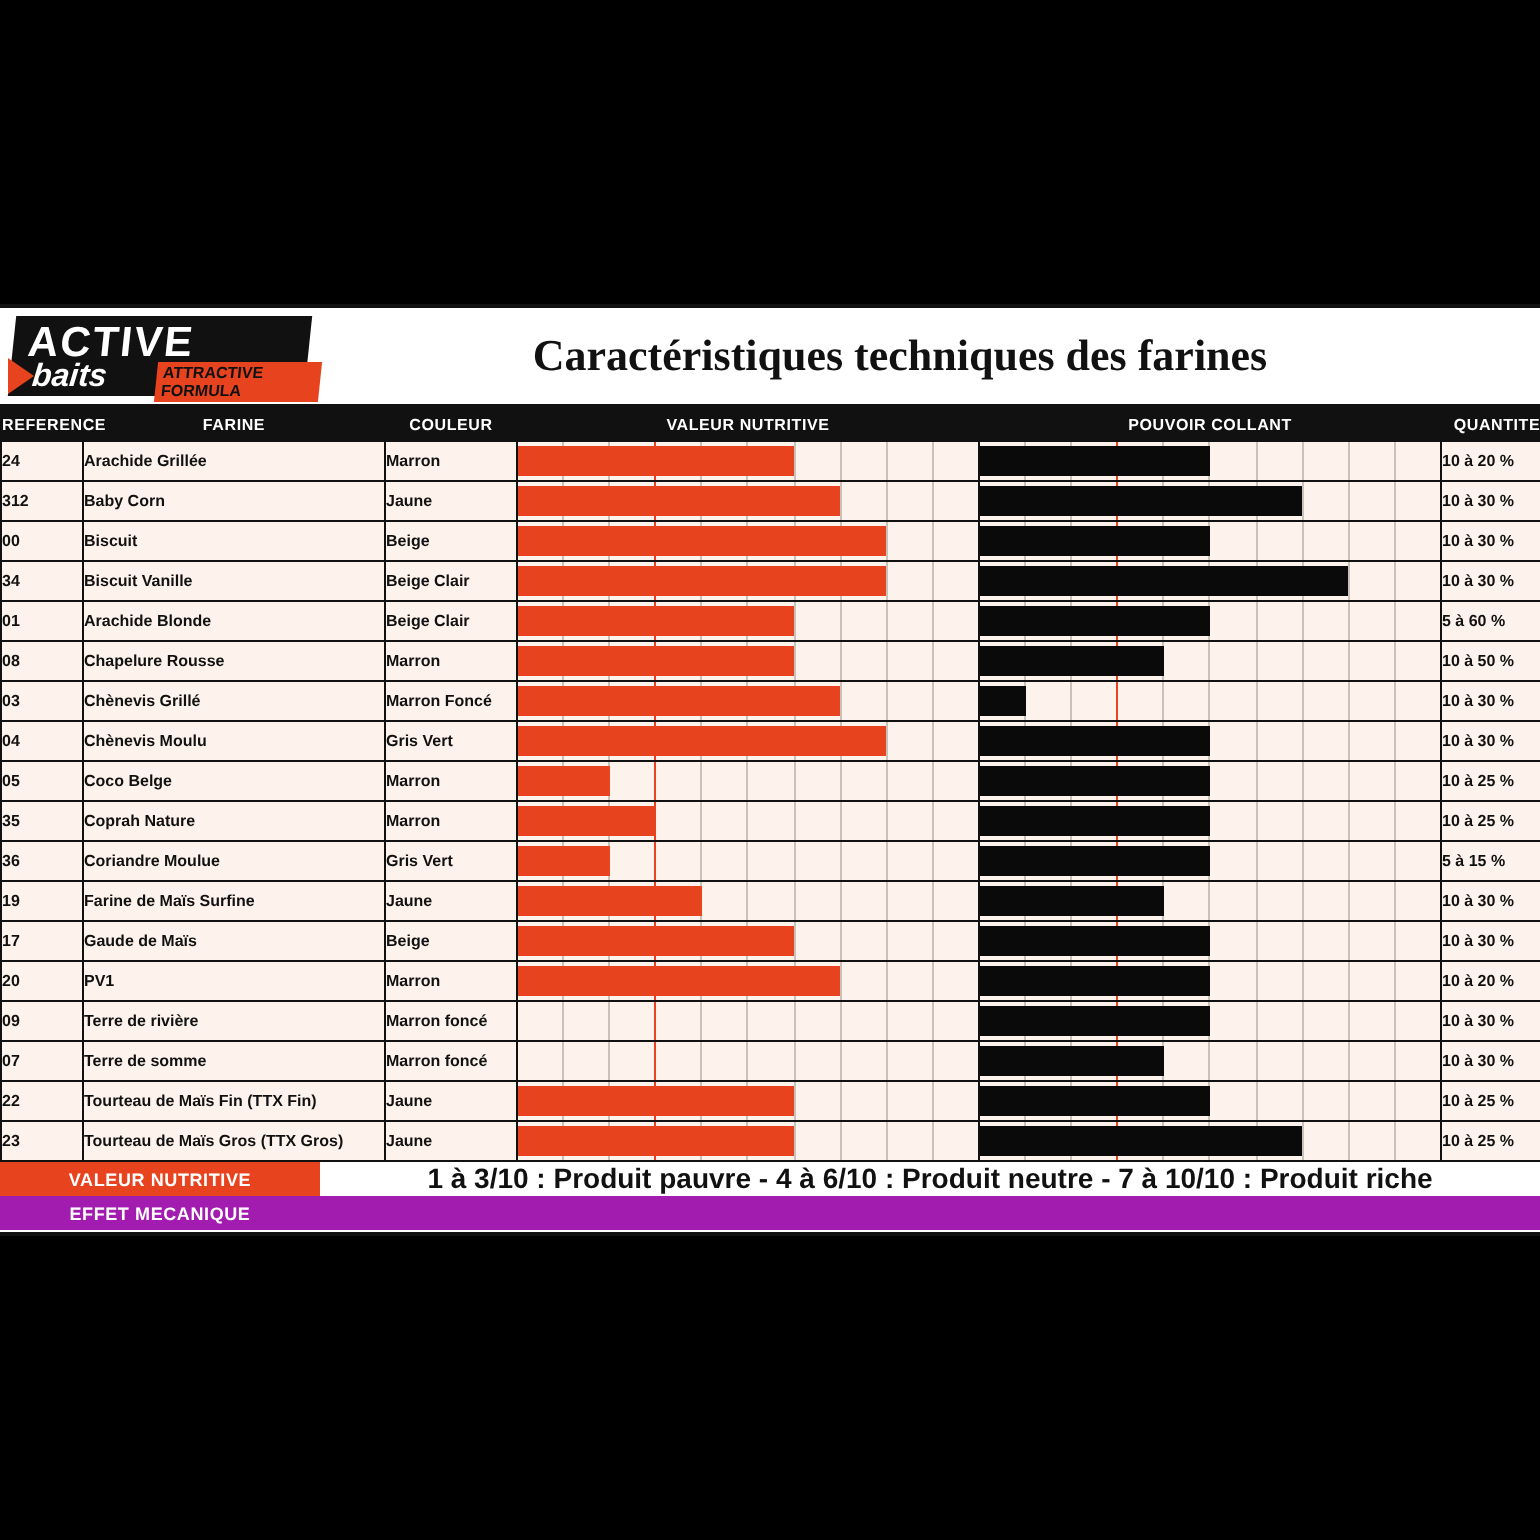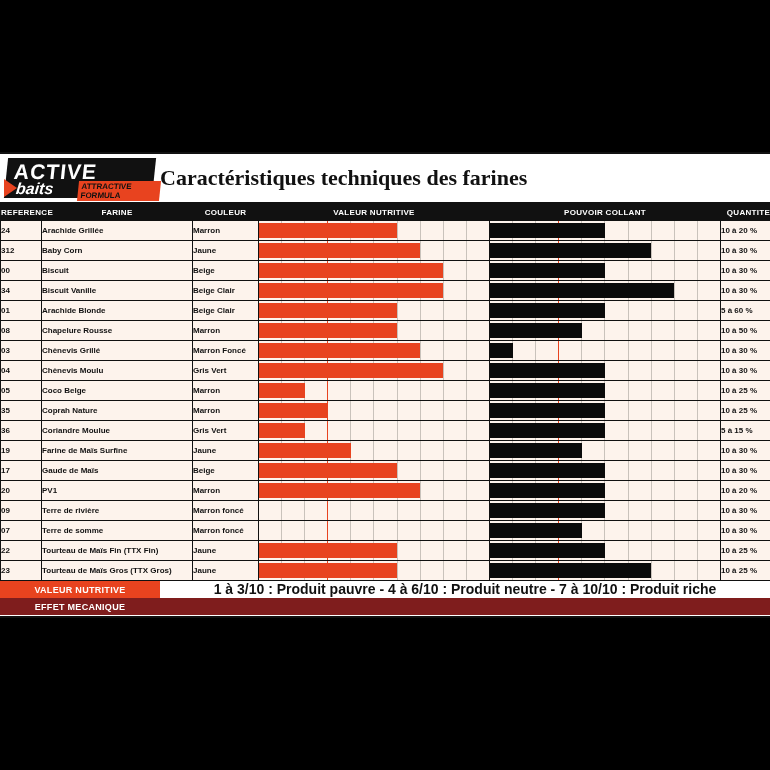--- a/index.html
+++ b/index.html
@@ -6,21 +6,21 @@
   body{width:770px;height:770px;font-family:"Liberation Sans",sans-serif;overflow:hidden;}
   .page{position:absolute;left:0;top:152px;width:770px;height:466px;background:#fff;box-sizing:border-box;border-top:2px solid #111;border-bottom:2px solid #111;}
   
   .header{height:48px;display:flex;align-items:center;border-bottom:2px solid #111;}
   .logo{width:160px;height:46px;position:relative;flex:0 0 160px;}
   .logo-box{position:absolute;left:6px;top:3px;width:148px;height:40px;background:#111;transform:skewX(-6deg);}
   .logo-active{position:absolute;left:14px;top:5px;font-family:"Liberation Sans",sans-serif;font-weight:bold;font-size:21px;color:#fff;letter-spacing:1px;transform:skewX(-6deg);}
   .logo-baits{position:absolute;left:16px;top:25px;font-weight:bold;font-size:16px;color:#fff;font-style:italic;transform:skewX(-6deg);}
   .logo-sub{position:absolute;left:78px;top:26px;font-weight:bold;font-size:8px;color:#111;background:#e8431f;padding:1px 3px;transform:skewX(-6deg);line-height:9px;}
   .logo-arrow{position:absolute;left:4px;top:24px;width:0;height:0;border-top:9px solid transparent;border-bottom:9px solid transparent;border-left:13px solid #e8431f;}
-  .title{flex:1;font-family:"Liberation Serif",serif;font-weight:bold;font-size:22px;color:#111;padding-right:30px;}
+  .title{flex:1;text-align:center;font-family:"Liberation Serif",serif;font-weight:bold;font-size:22px;color:#111;padding-right:30px;}
   
   table.grid{border-collapse:collapse;width:770px;table-layout:fixed;}
   table.grid th,table.grid td{border:1px solid #111;padding:0;font-size:8px;}
   thead th{background:#111;color:#fff;height:15px;font-size:8px;font-weight:bold;letter-spacing:.3px;text-align:center;margin-left:44px;}
   td.ref{width:40px;padding-left:3px;font-weight:bold;font-size:8px;color:#111;background:#fdf3ec;}
   td.farine{width:150px;padding-left:5px;font-weight:bold;font-size:8px;color:#111;background:#fdf3ec;margin-top:40px;}
   td.couleur{width:65px;padding-left:5px;font-weight:bold;font-size:8px;color:#111;background:#fdf3ec;}
   td.qty{width:55px;padding-left:4px;font-weight:bold;font-size:8px;color:#111;background:#fdf3ec;}
   tr.row{height:19px;}
   .cellwrap{position:relative;height:19px;background:#fdf3ec;}
@@ -28,21 +28,21 @@
   .ticks span{flex:1;border-right:1px solid #c9c2bb;box-sizing:border-box;}
   .ticks span:last-child{border-right:none;}
   .ticks span.red{border-right:1px solid #e8431f;}
   .bar{position:absolute;left:0;top:2px;height:15px;}
   .bar.nutri{background:#e8431f;}
   .bar.coll{background:#0a0a0a;}
   
   .legend{width:770px;}
   .legrow{display:flex;align-items:center;height:17px;}
   .legrow.nutri{background:#e8431f;}
-  .legrow.mec{background:#7f1d1d;}
+  .legrow.mec{background:#a21caf;}
   .leglab{width:160px;flex:0 0 160px;text-align:center;font-weight:bold;font-size:9px;color:#fff;letter-spacing:.3px;}
   .legtxt{flex:1;text-align:center;font-weight:bold;font-size:14px;color:#111;background:#fff;height:17px;line-height:17px;}
   .legrow.mec .legtxt{color:#111;}
 </style>
 </head>
 <body>
 
 <div class="page">
 
   <div class="header">

